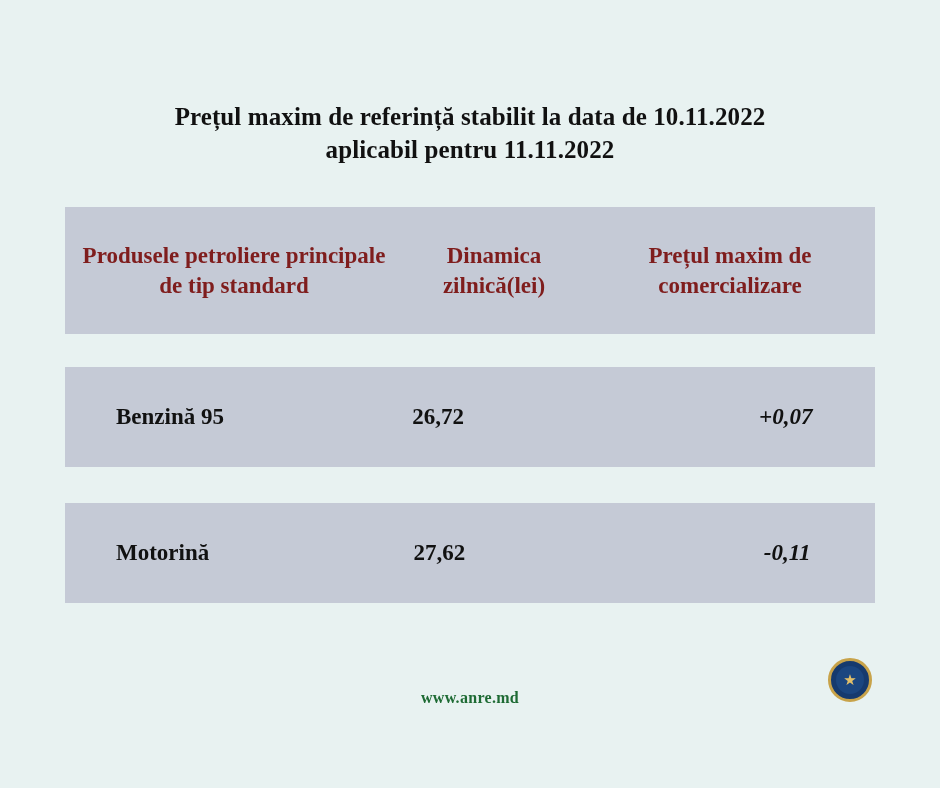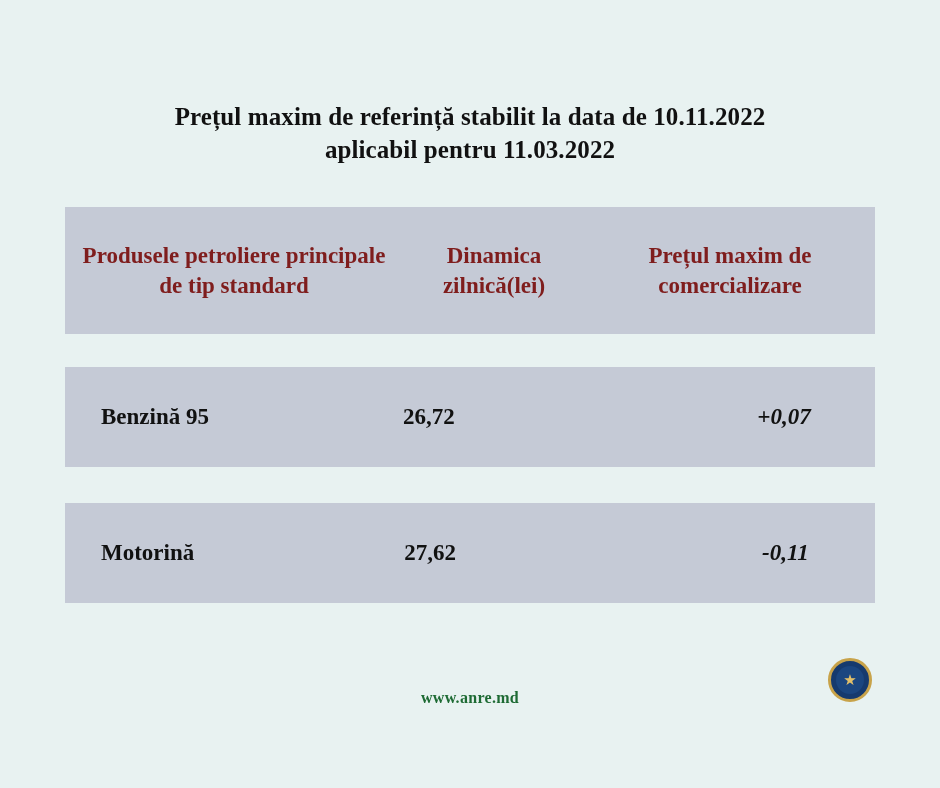--- a/index.html
+++ b/index.html
@@ -53,20 +53,21 @@
   .col1 { width: 338px; padding: 0 12px; }
   .col2 { width: 290px; padding: 0 8px; }
   .col3 { width: 182px; padding: 0 6px; }
 
   .data-row {
     display: flex;
     background: #c5cad6;
     height: 100px;
     align-items: center;
     margin-top: 33px;
+    padding-left: 15px;
   }
   .data-row.second { margin-top: 36px; gap: 6px; }
   .dcell {
     font-size: 23px;
     font-weight: bold;
     color: #111111;
     box-sizing: border-box;
   }
   .dcell.name {
     width: 338px;
@@ -126,21 +127,21 @@
     font-family: "DejaVu Sans", sans-serif;
   }
 </style>
 </head>
 <body>
 
 <div class="page">
 
   <div class="title-block">
     <div class="title-line">Prețul maxim de referință stabilit la data de 10.11.2022</div>
-    <div class="title-line">aplicabil pentru 11.03.2022</div>
+    <div class="title-line">aplicabil pentru 11.11.2022</div>
   </div>
 
   <div class="table-wrap">
 
     <div class="header-row">
       <div class="hcell col1">Produsele petroliere principale de tip standard</div>
       <div class="hcell col3">Dinamica zilnică(lei)</div>
       <div class="hcell col2">Prețul maxim de comercializare</div>
     </div>
 

